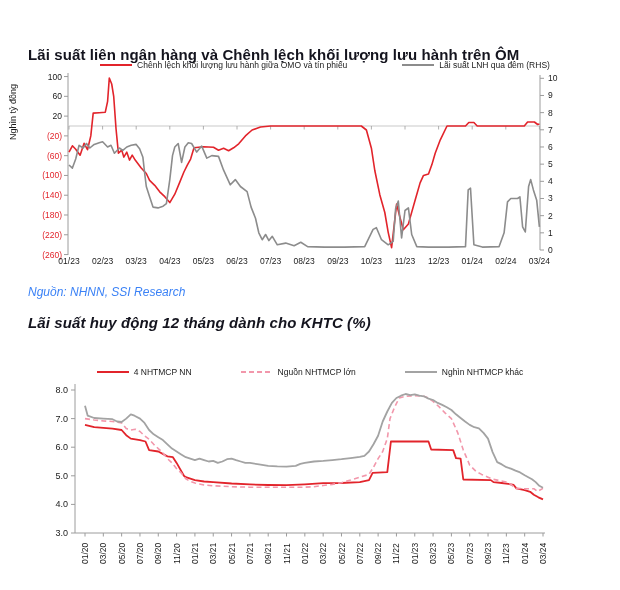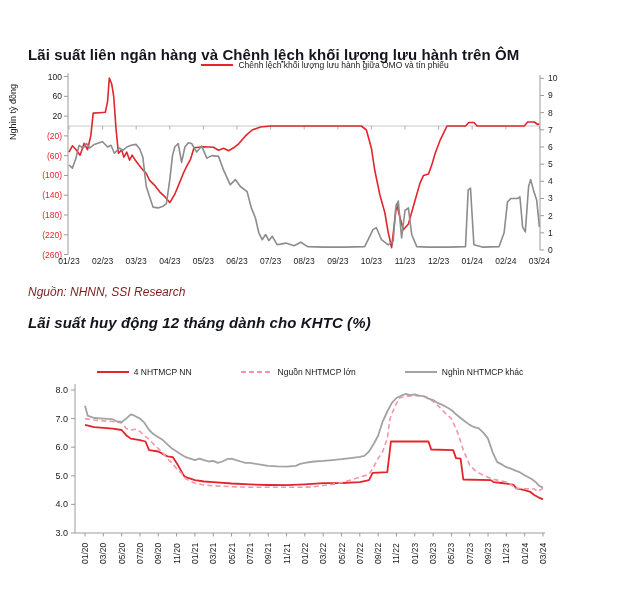--- a/index.html
+++ b/index.html
@@ -2,21 +2,21 @@
 <html><head>
 <meta charset="utf-8">
 <style>
   html,body{margin:0;padding:0;background:#ffffff;}
   body{width:620px;height:590px;position:relative;overflow:hidden;
        font-family:"Liberation Sans","DejaVu Sans",sans-serif;}
   .chart-title{position:absolute;left:28px;font-size:15px;font-weight:700;color:#14141e;
                letter-spacing:.1px;white-space:nowrap;}
   #title1{top:10px;margin-top:36px;}
   #title2{top:314px;font-style:italic;}
-  .source-note{position:absolute;left:28px;top:285px;font-size:12px;font-style:italic;color:#7f1d1d;}
+  .source-note{position:absolute;left:28px;top:285px;font-size:12px;font-style:italic;color:#3b82f6;}
   .legend{position:absolute;left:0;width:620px;display:flex;justify-content:center;align-items:center;}
   #legend1{top:60px;gap:55px;padding-left:15px;}
   #legend2{top:367px;gap:49px;}
   .legend-item{display:flex;align-items:center;gap:5px;}
   .legend-item .marker{display:inline-block;width:32px;height:2.2px;}
   .legend-item .lab{font-size:8.5px;color:#1a1a1a;white-space:nowrap;}
   .yaxis-title{position:absolute;left:-17px;top:107px;width:60px;text-align:center;
                font-size:9px;color:#1a1a1a;transform:rotate(-90deg);}
   svg{position:absolute;left:0;}
   #svg1{top:55px;}
@@ -25,20 +25,24 @@
 </style>
 </head>
 <body>
 
 <div id="title1" class="chart-title">Lãi suất liên ngân hàng và Chênh lệch khối lượng lưu hành trên ÔM</div>
 
 <div id="legend1" class="legend">
   <div class="legend-item">
     <span class="marker" style="background: rgb(226, 36, 43);"></span>
     <span class="lab">Chênh lệch khối lượng lưu hành giữa OMO và tín phiếu</span>
+  </div>
+  <div class="legend-item">
+    <span class="marker" style="background: rgb(140, 140, 140);"></span>
+    <span class="lab">Lãi suất LNH qua đêm (RHS)</span>
   </div>
 </div>
 
 <div class="yaxis-title">Nghìn tỷ đồng</div>
 
 <svg id="svg1" width="620" height="225" viewBox="0 0 620 225">
     <line x1="68" y1="18" x2="68" y2="200" stroke="#9c9c9c" stroke-width="1"></line>
     <line x1="64" y1="21.556242274412853" x2="68" y2="21.556242274412853" stroke="#9c9c9c" stroke-width="1"></line>
     <text x="62" y="24.556242274412853" text-anchor="end" font-size="8.5px" fill="#1a1a1a">100</text>
     <line x1="64" y1="41.33374536464771" x2="68" y2="41.33374536464771" stroke="#9c9c9c" stroke-width="1"></line>

